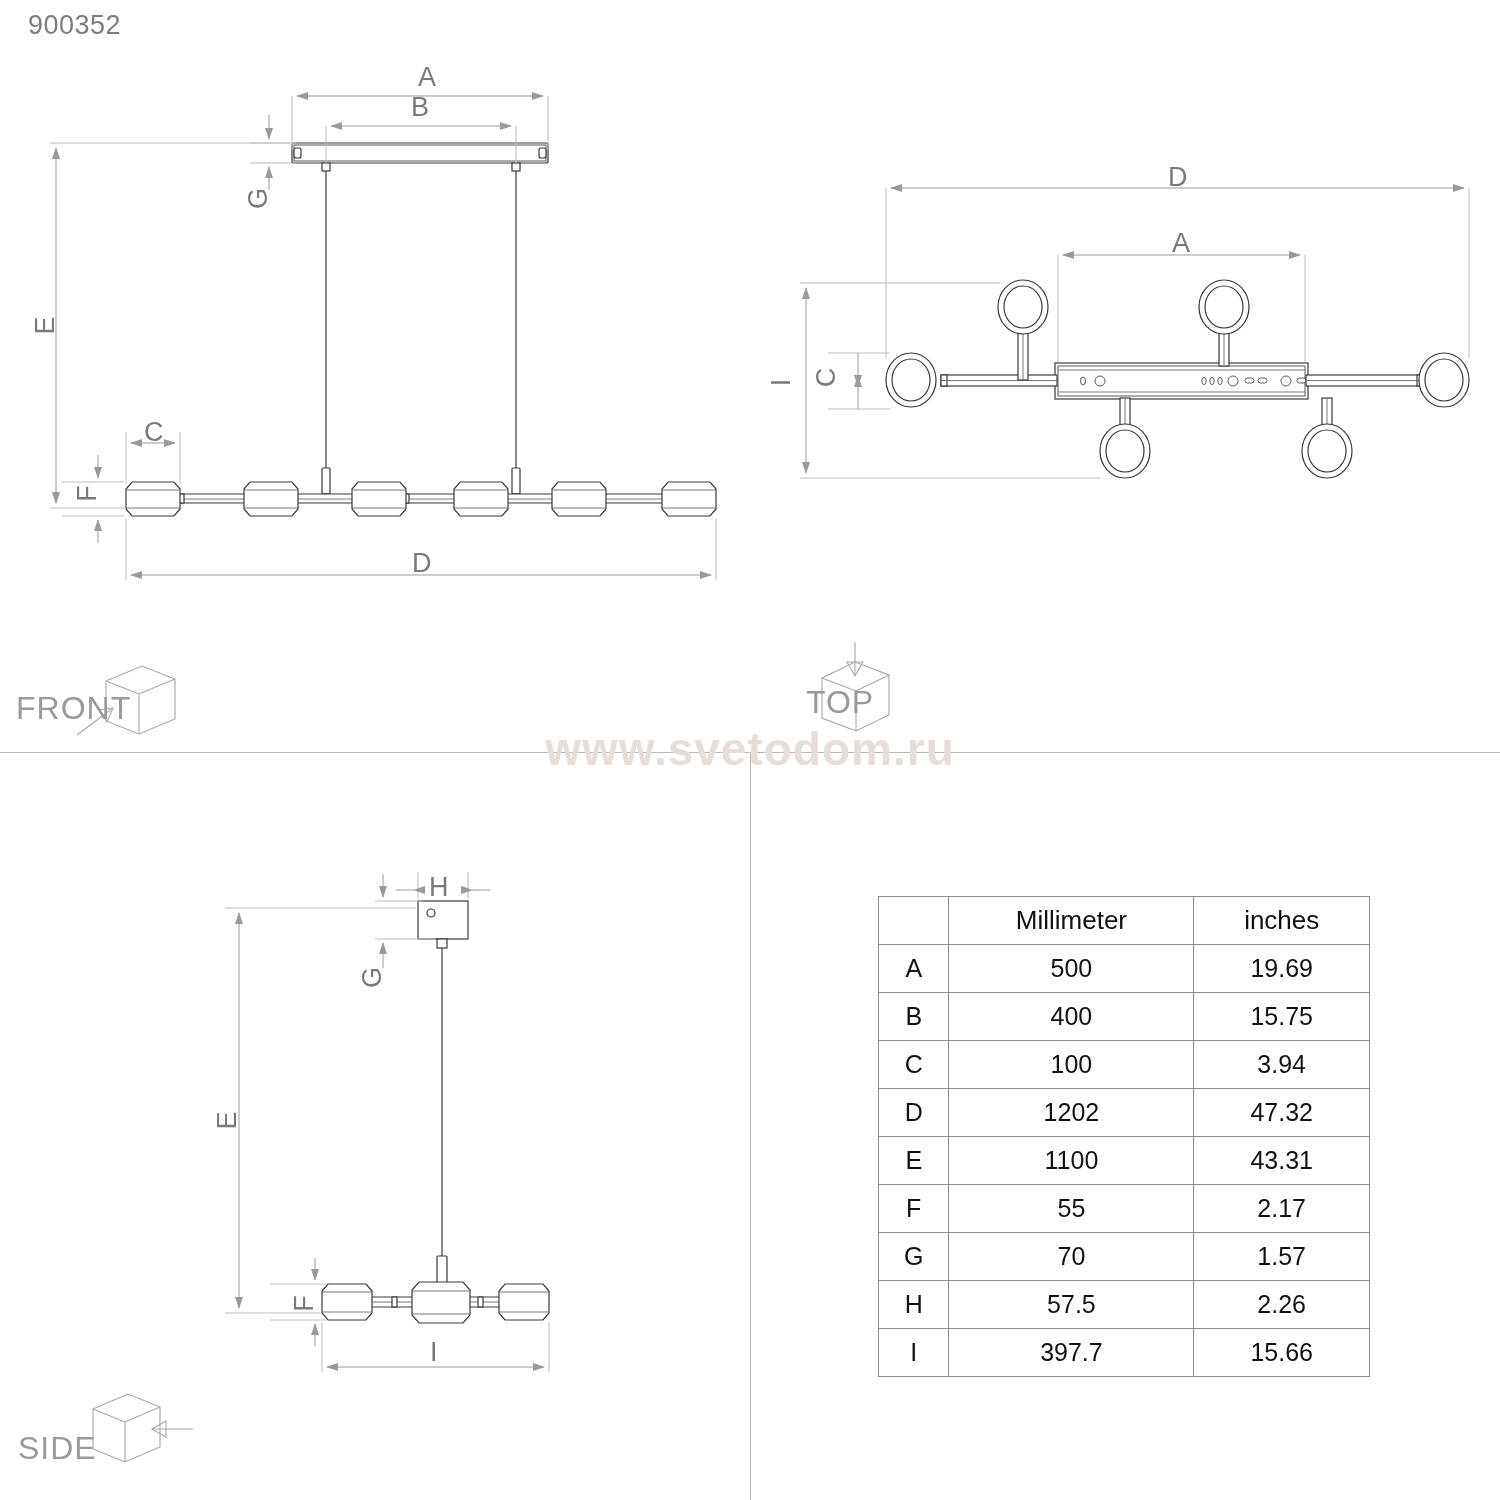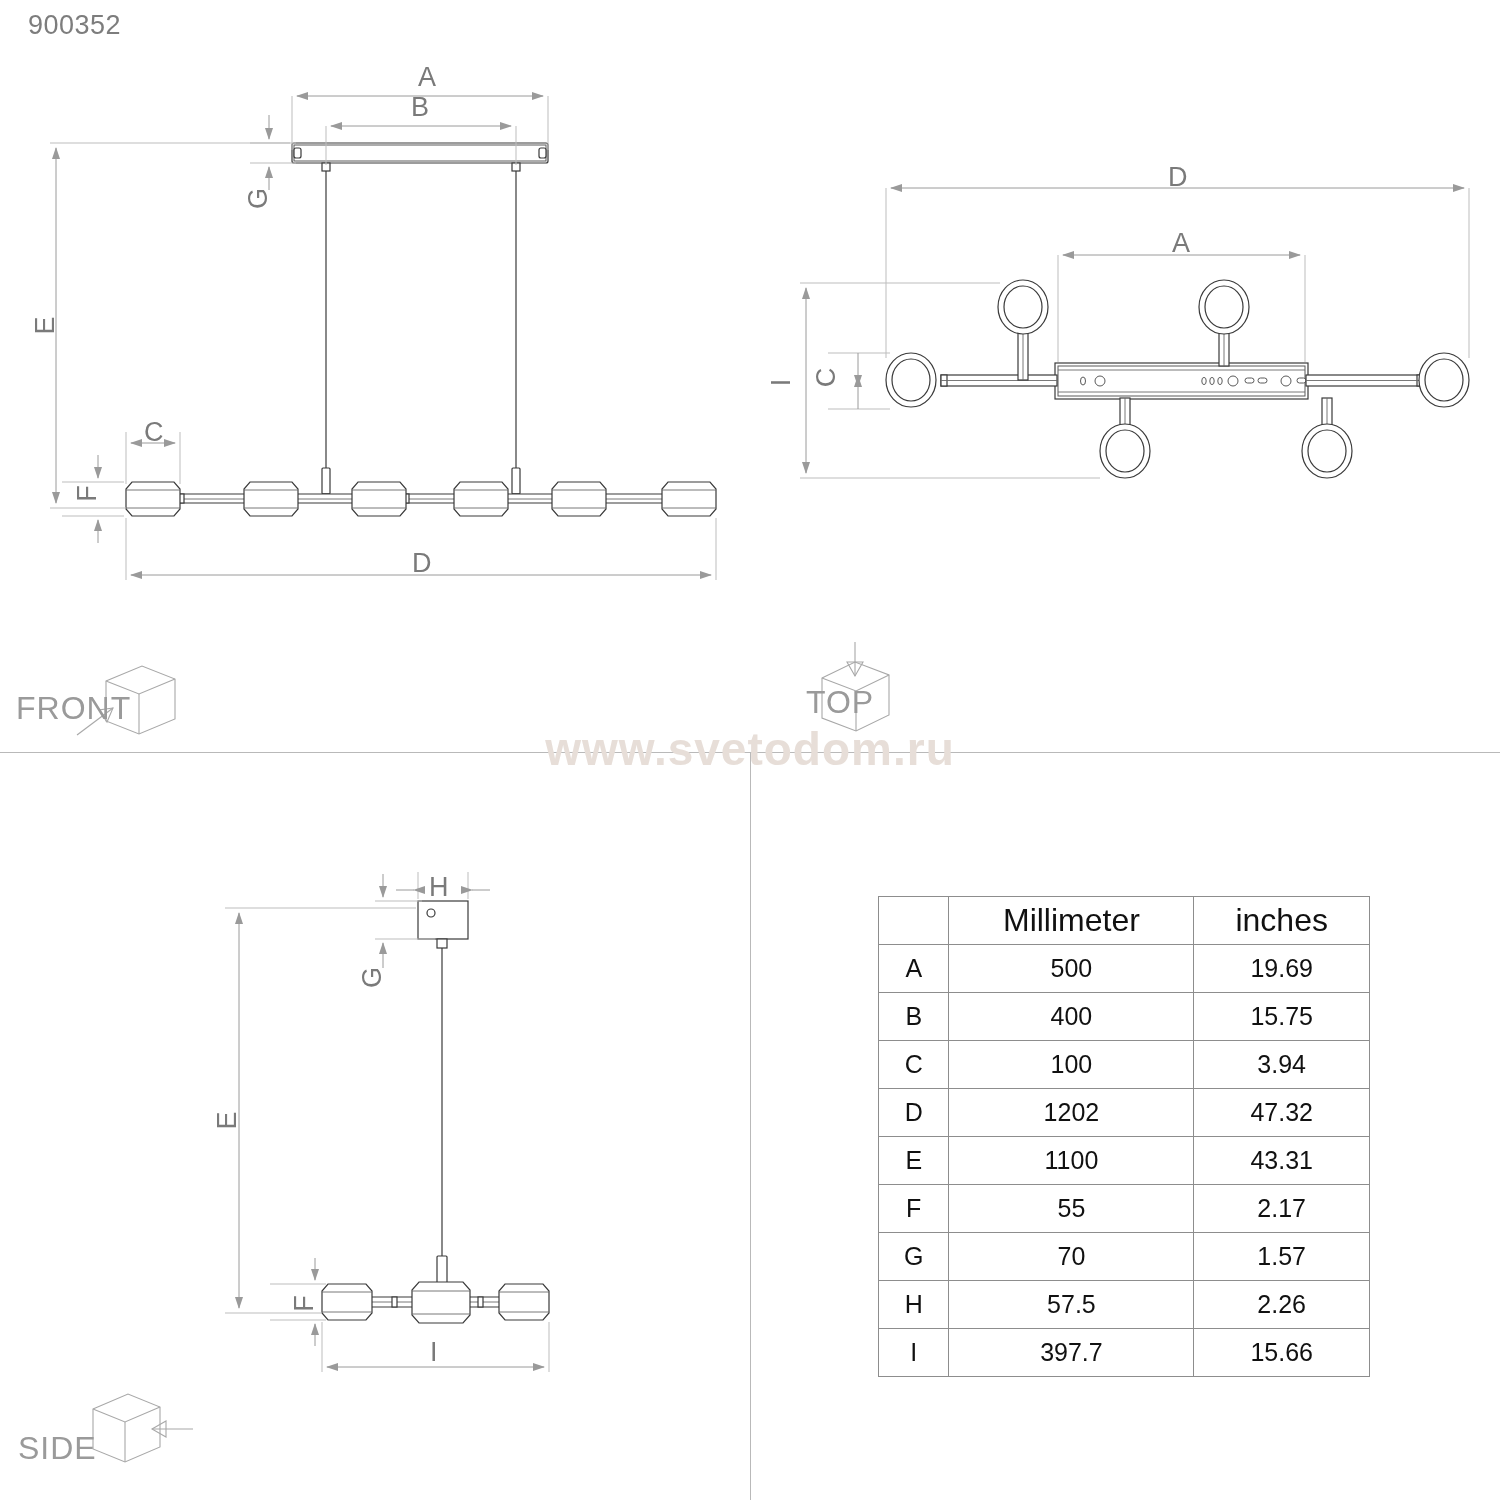--- a/index.html
+++ b/index.html
@@ -70,21 +70,21 @@
     color:#111111;
     font-size:25px;
     font-family:"Liberation Sans", sans-serif;
     font-weight:normal;
     height:47px;
     padding:0;
   }
   #dim-table .c-key{width:66px;}
   #dim-table .c-mm{width:232px;}
   #dim-table .c-in{width:166px;}
-  #dim-table thead td{font-size:32px;}
+  #dim-table thead td{font-size:26px;}
 </style>
 </head>
 <body>
 
 <div class="stage">
 
   <div id="product-code">900352</div>
 
   <div class="divider-h"></div>
   <div class="divider-v"></div>

